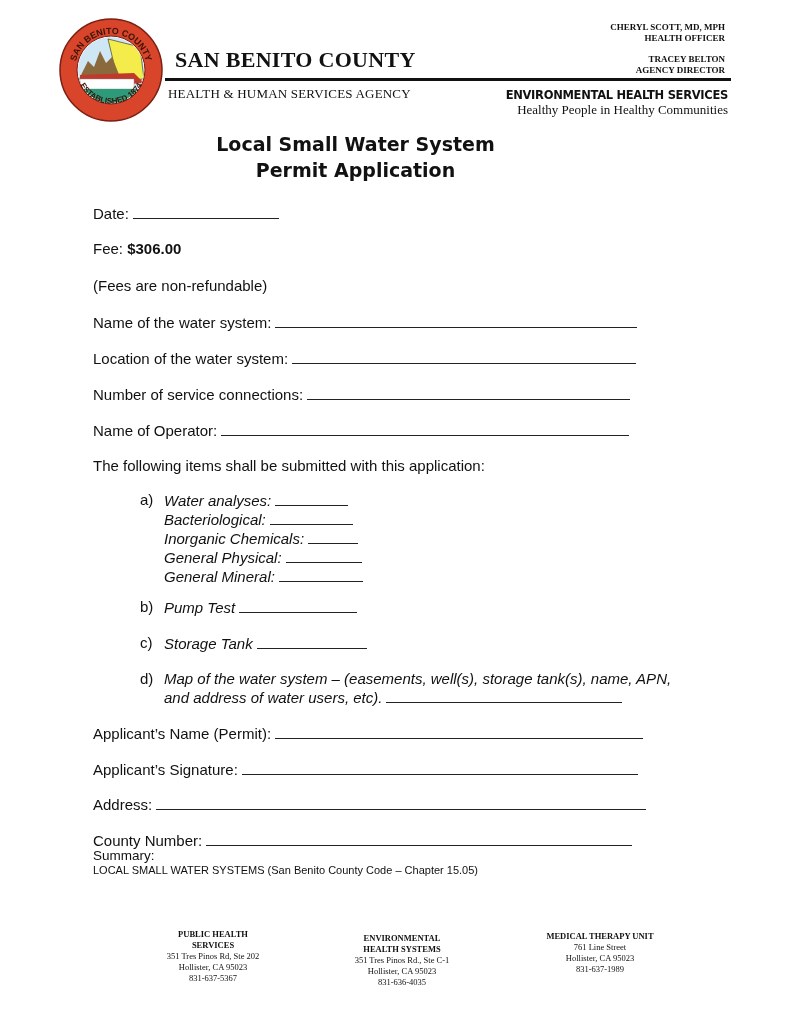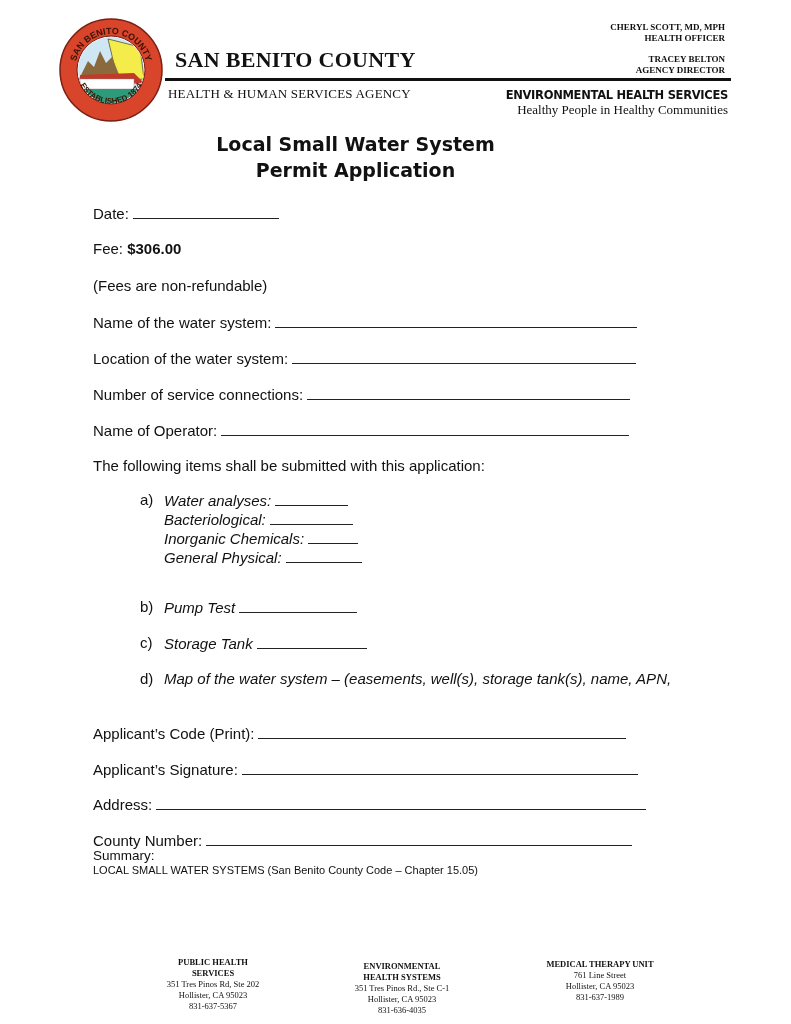--- a/index.html
+++ b/index.html
@@ -24,21 +24,21 @@
 
   
   .line { left: 93px; font-size: 15px; white-space: nowrap; }
   .fill { display: inline-block; border-bottom: 1px solid #222; height: 14px; vertical-align: baseline; margin-left: 4px; }
   .bold { font-weight: bold; }
   .item-letter { left: 140px; font-size: 15px; }
   .item-text { left: 164px; font-size: 15px; white-space: nowrap; font-style: italic; }
   .sub { line-height: 18px; }
 
   
-  .footer-col { font-size: 8.5px; text-align: center; line-height: 11px; margin-top: 28px; }
+  .footer-col { font-size: 8.5px; text-align: center; line-height: 11px; }
   .footer-col .head { font-weight: bold; }
 </style>
 </head>
 <body>
 
 <div id="logo" class="abs">
   <svg width="106" height="106" viewBox="0 0 106 106">
     <defs>
       <path id="arcTop" d="M 17 53 A 36 36 0 0 1 89 53"></path>
       <path id="arcBot" d="M 19 60 A 35 35 0 0 0 87 60"></path>
@@ -110,39 +110,41 @@
 </div>
 
 <div class="abs line sans" style="top:457px;">The following items shall be submitted with this application:</div>
 
 <div class="abs item-letter sans" style="top:491px;">a)</div>
 <div class="abs item-text sans sub" style="top:491px;">
   <div><span>Water analyses:</span><span class="fill" style="width:73px;"></span></div>
   <div><span>Bacteriological:</span><span class="fill" style="width:83px;"></span></div>
   <div><span>Inorganic Chemicals:</span><span class="fill" style="width:50px;"></span></div>
   <div><span>General Physical:</span><span class="fill" style="width:76px;"></span></div>
+  <div><span>General Mineral:</span><span class="fill" style="width:84px;"></span></div>
 </div>
 
 <div class="abs item-letter sans" style="top:598px;">b)</div>
 <div class="abs item-text sans" style="top:598px;">
   <span>Pump Test</span><span class="fill" style="width:118px;"></span>
 </div>
 
 <div class="abs item-letter sans" style="top:634px;">c)</div>
 <div class="abs item-text sans" style="top:634px;">
   <span>Storage Tank</span><span class="fill" style="width:110px;"></span>
 </div>
 
 <div class="abs item-letter sans" style="top:670px;">d)</div>
 <div class="abs item-text sans sub" style="top:670px;">
   <div>Map of the water system – (easements, well(s), storage tank(s), name, APN,</div>
+  <div><span>and address of water users, etc).</span><span class="fill" style="width:236px;"></span></div>
 </div>
 
 <div class="abs line sans" style="top:724px;">
-  <span>Applicant’s Code (Print):</span><span class="fill" style="width:368px;"></span>
+  <span>Applicant’s Name (Permit):</span><span class="fill" style="width:368px;"></span>
 </div>
 
 <div class="abs line sans" style="top:760px;">
   <span>Applicant’s Signature:</span><span class="fill" style="width:396px;"></span>
 </div>
 
 <div class="abs line sans" style="top:795px;">
   <span>Address:</span><span class="fill" style="width:490px;"></span>
 </div>
 

